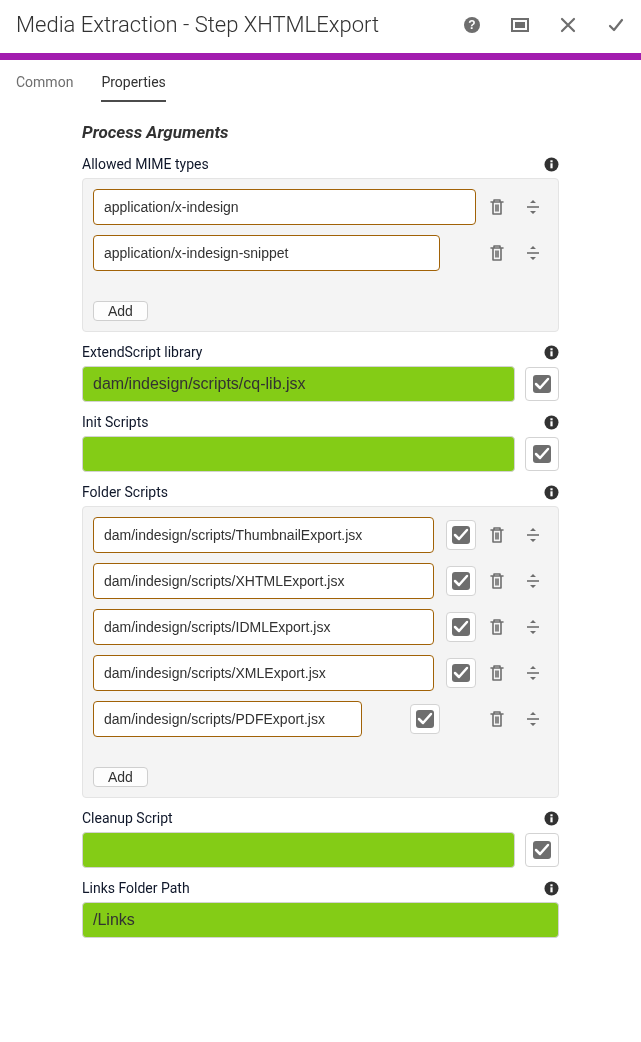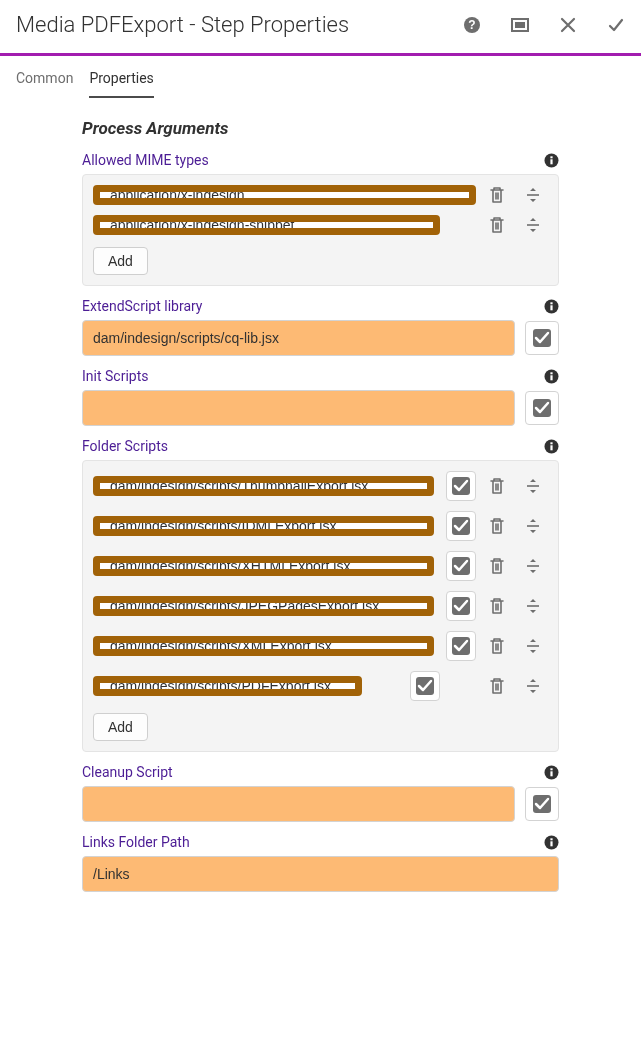--- a/index.html
+++ b/index.html
@@ -1,37 +1,37 @@
 <!DOCTYPE html>
 <html><head>
 <meta charset="utf-8">
 <style>
 * { box-sizing: border-box; margin: 0; padding: 0; }
 body { font-family: -apple-system, BlinkMacSystemFont, "Segoe UI", Roboto, Arial, sans-serif; background: #fff; color: #323232; width: 641px; }
 .header { display: flex; align-items: center; justify-content: space-between; padding: 12px 16px 16px 16px; }
 .header h1 { font-size: 22px; font-weight: 300; color: #323232; }
 .header-actions { display: flex; gap: 30px; align-items: center; }
 .header-icon { width: 18px; height: 18px; color: #6e6e6e; cursor: pointer; display: flex; align-items: center; justify-content: center; }
-.tabs { display: flex; gap: 16px; padding: 0 16px; border-top: 3px solid #a21caf;  }
+.tabs { display: flex; gap: 28px; padding: 0 16px; border-top: 7px solid #a21caf;  }
 .tab { padding: 14px 0 10px 0; font-size: 14px; color: #6e6e6e; cursor: pointer; border-bottom: 2px solid transparent; }
 .tab.active { color: #323232; border-bottom: 2px solid #4b4b4b; }
 .content { padding: 20px 82px 30px 82px; }
 .section-title { font-size: 17px; font-weight: 700; color: #323232; margin-bottom: 14px; font-style: italic; }
 .field-label-row { display: flex; justify-content: space-between; align-items: center; margin-bottom: 6px; margin-top: 12px; }
-.field-label { font-size: 14px; color: #4c1d95; }
+.field-label { font-size: 14px; color: #0f172a; }
 .info-icon { width: 15px; height: 15px; }
 .sub-panel { background: #f4f4f4; border: 1px solid #e4e4e4; border-radius: 4px; padding: 10px; }
 .row { display: flex; align-items: center; gap: 12px; margin-bottom: 10px; }
-.row:last-child { margin-bottom: 10px; gap: 48px; }
-.text-input { flex: 1; height: 20px; border: 7px solid #a16207; border-radius: 4px; background: #fff; padding: 0 10px; font-size: 14px; color: #323232; }
+.row:last-child { margin-bottom: 16px; gap: 48px; }
+.text-input { flex: 1; height: 36px; border: 1px solid #a16207; border-radius: 4px; background: #fff; padding: 0 10px; font-size: 14px; color: #323232; }
 .row-actions { display: flex; gap: 18px; align-items: center; padding-right: 6px; }
 .icon-btn { width: 18px; height: 18px; color: #6e6e6e; cursor: pointer; display: flex; align-items: center; justify-content: center; }
-.add-btn { height: 28px; padding: 0 14px; border: 1px solid #cfcfcf; border-radius: 4px; background: #fdfdfd; font-size: 14px; color: #323232; cursor: pointer; margin-top: 2px; }
+.add-btn { height: 20px; padding: 0 14px; border: 1px solid #cfcfcf; border-radius: 4px; background: #fdfdfd; font-size: 14px; color: #323232; cursor: pointer; margin-top: 14px; }
 .single-row { display: flex; gap: 10px; align-items: center; }
-.single-input { flex: 1; height: 36px; border: 1px solid #d3d3d3; border-radius: 4px; background: #fdba74; padding: 0 10px; font-size: 14px; color: #323232; }
+.single-input { flex: 1; height: 36px; border: 1px solid #d3d3d3; border-radius: 4px; background: #84cc16; padding: 0 10px; font-size: 16px; color: #323232; }
 .check-box { width: 34px; height: 34px; border: 1px solid #d3d3d3; border-radius: 4px; background: #fff; display: flex; align-items: center; justify-content: center; cursor: pointer; flex-shrink: 0; }
 .check-inner { width: 18px; height: 18px; background: #6e6e6e; border-radius: 3px; display: flex; align-items: center; justify-content: center; }
 svg { display: block; }
 </style>
 </head>
 <body>
 
 <svg width="0" height="0" style="position:absolute">
   <defs>
     <g id="help-icon-g">
@@ -60,21 +60,21 @@
         <path d="M9 2 L6 5 L12 5 Z M9 16 L6 13 L12 13 Z" fill="#6e6e6e"></path>
         <line x1="3" y1="9" x2="15" y2="9" stroke="#6e6e6e" stroke-width="1.6"></line>
       </g>
     <g id="checkmark-white-g">
         <path d="M3 9 L7 13 L15 4" stroke="#fff" stroke-width="2.5" fill="none" stroke-linecap="round" stroke-linejoin="round"></path>
       </g>
   </defs>
 </svg>
 
 <div class="header">
-  <h1>Media PDFExport - Step Properties</h1>
+  <h1>Media Extraction - Step XHTMLExport</h1>
   <div class="header-actions">
     <div class="header-icon">
         <svg width="18" height="18">
           <use href="#help-icon-g"></use>
         </svg>
       </div>
     <div class="header-icon">
         <svg width="18" height="18">
           <use href="#max-icon-g"></use>
         </svg>
@@ -208,65 +208,43 @@
               </svg>
             </div>
       <div class="icon-btn">
               <svg width="18" height="18">
                 <use href="#reorder-icon-g"></use>
               </svg>
             </div>
     </div>
         </div>
         <div class="row">
+    <input class="text-input" type="text" value="dam/indesign/scripts/XHTMLExport.jsx" style="">
+    <div class="check-box" style="width:30px;height:30px">
+            <div class="check-inner">
+              <svg width="18" height="18">
+                <use href="#checkmark-white-g"></use>
+              </svg>
+            </div>
+          </div>
+    <div class="row-actions">
+      <div class="icon-btn">
+              <svg width="18" height="18">
+                <use href="#trash-icon-g"></use>
+              </svg>
+            </div>
+      <div class="icon-btn">
+              <svg width="18" height="18">
+                <use href="#reorder-icon-g"></use>
+              </svg>
+            </div>
+    </div>
+        </div>
+        <div class="row">
     <input class="text-input" type="text" value="dam/indesign/scripts/IDMLExport.jsx" style="">
-    <div class="check-box" style="width:30px;height:30px">
-            <div class="check-inner">
-              <svg width="18" height="18">
-                <use href="#checkmark-white-g"></use>
-              </svg>
-            </div>
-          </div>
-    <div class="row-actions">
-      <div class="icon-btn">
-              <svg width="18" height="18">
-                <use href="#trash-icon-g"></use>
-              </svg>
-            </div>
-      <div class="icon-btn">
-              <svg width="18" height="18">
-                <use href="#reorder-icon-g"></use>
-              </svg>
-            </div>
-    </div>
-        </div>
-        <div class="row">
-    <input class="text-input" type="text" value="dam/indesign/scripts/XHTMLExport.jsx" style="">
-    <div class="check-box" style="width:30px;height:30px">
-            <div class="check-inner">
-              <svg width="18" height="18">
-                <use href="#checkmark-white-g"></use>
-              </svg>
-            </div>
-          </div>
-    <div class="row-actions">
-      <div class="icon-btn">
-              <svg width="18" height="18">
-                <use href="#trash-icon-g"></use>
-              </svg>
-            </div>
-      <div class="icon-btn">
-              <svg width="18" height="18">
-                <use href="#reorder-icon-g"></use>
-              </svg>
-            </div>
-    </div>
-        </div>
-        <div class="row">
-    <input class="text-input" type="text" value="dam/indesign/scripts/JPEGPagesExport.jsx" style="">
     <div class="check-box" style="width:30px;height:30px">
             <div class="check-inner">
               <svg width="18" height="18">
                 <use href="#checkmark-white-g"></use>
               </svg>
             </div>
           </div>
     <div class="row-actions">
       <div class="icon-btn">
               <svg width="18" height="18">

